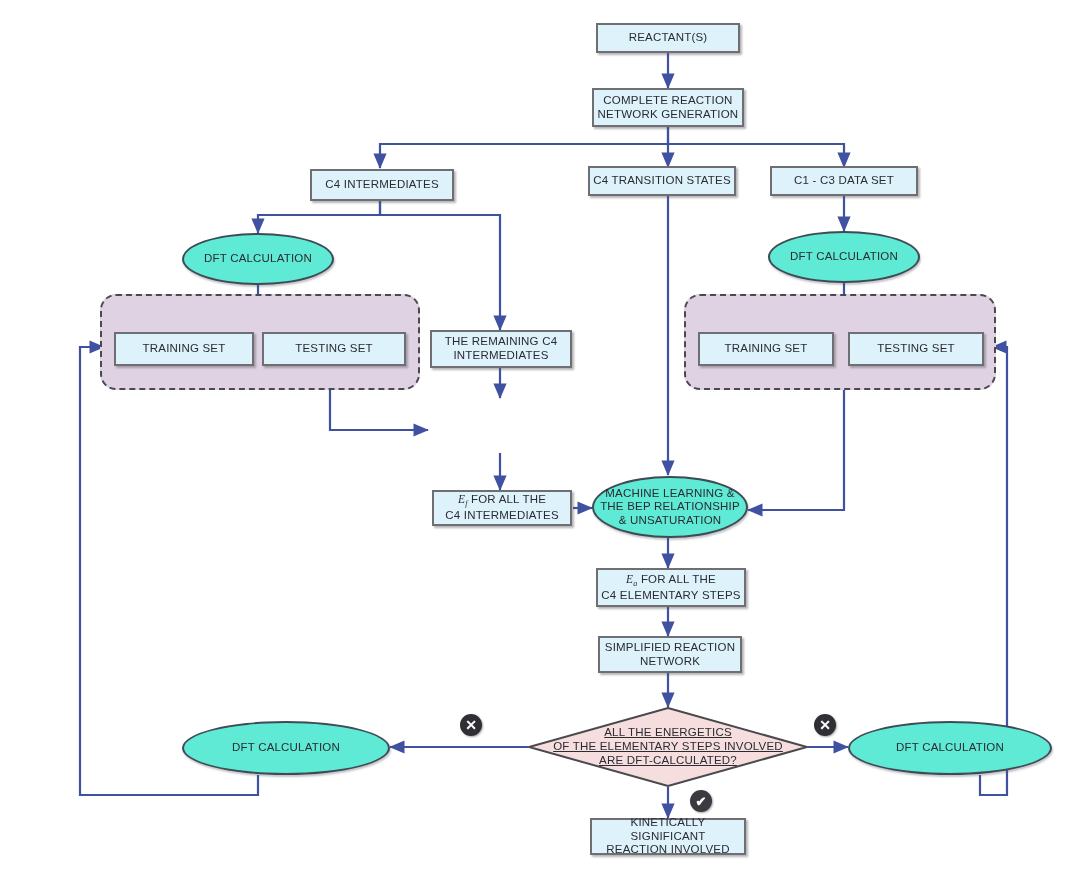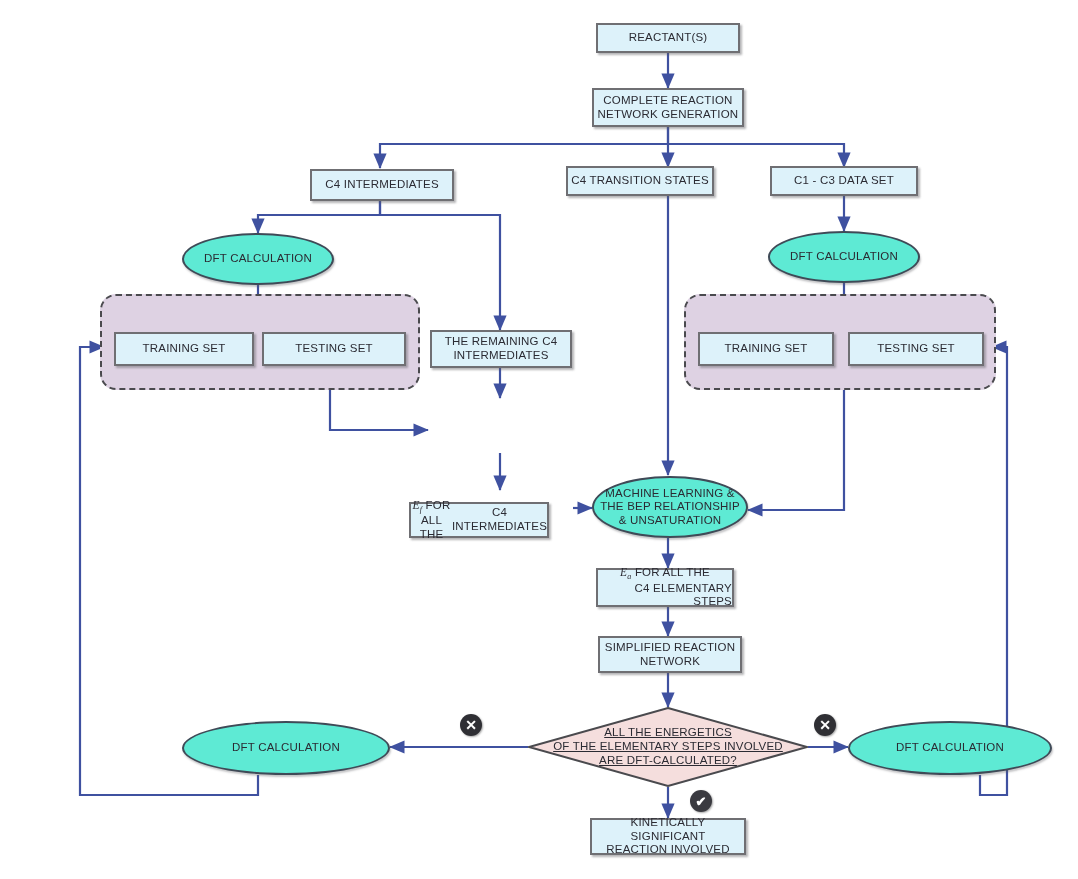--- a/index.html
+++ b/index.html
@@ -173,21 +173,21 @@
   </div>
 
   <div class="node box" style="left:596px; top:23px; width:144px; height:30px;">
     <span class="lbl">REACTANT(S)</span>
   </div>
 
   <div class="node box" style="left:310px; top:169px; width:144px; height:32px;">
     <span class="lbl">C4 INTERMEDIATES</span>
   </div>
 
-  <div class="node box" style="left:566px; top:166px; width:148px; height:30px;">
+  <div class="node box" style="left:588px; top:166px; width:148px; height:30px;">
     <span class="lbl">C4 TRANSITION STATES</span>
   </div>
 
   <div class="node box" style="left:770px; top:166px; width:148px; height:30px;">
     <span class="lbl">C1 - C3 DATA SET</span>
   </div>
 
   <div class="node ellipse" style="left:182px; top:233px; width:152px; height:52px;">
     <span class="lbl">DFT CALCULATION</span>
   </div>
@@ -211,32 +211,32 @@
   <div class="node box" style="left:848px; top:332px; width:136px; height:34px;">
     <span class="lbl">TESTING SET</span>
   </div>
 
   <div class="node box" style="left:430px; top:330px; width:142px; height:38px; white-space:pre-line;">
     <span class="lbl">THE REMAINING C4
 INTERMEDIATES</span>
   </div>
 
 
-  <div class="node box" style="left:409px; top:490px; width:140px; height:36px; flex-direction:row;margin-top:12px;">
+  <div class="node box" style="left:432px; top:490px; width:140px; height:36px; flex-direction:column;">
     <span><span class="ital"><span>E</span><sub>f</sub></span><span> FOR ALL THE</span></span>
     <span>C4 INTERMEDIATES</span>
   </div>
 
   <div class="node ellipse" style="left:592px; top:476px; width:156px; height:62px; white-space:pre-line;">
     <span class="lbl">MACHINE LEARNING &amp;
 THE BEP RELATIONSHIP
 &amp; UNSATURATION</span>
   </div>
 
-  <div class="node box" style="left:596px; top:568px; width:138px; height:39px; flex-direction:column;text-align:right;">
+  <div class="node box" style="left:596px; top:568px; width:150px; height:39px; flex-direction:column;">
     <span><span class="ital"><span>E</span><sub>a</sub></span><span> FOR ALL THE</span></span>
     <span>C4 ELEMENTARY STEPS</span>
   </div>
 
   <div class="node box" style="left:598px; top:636px; width:144px; height:37px; white-space:pre-line;">
     <span class="lbl">SIMPLIFIED REACTION
 NETWORK</span>
   </div>
 
   <div class="diamond-wrap" style="left:528px; top:707px; width:280px; height:80px;">

